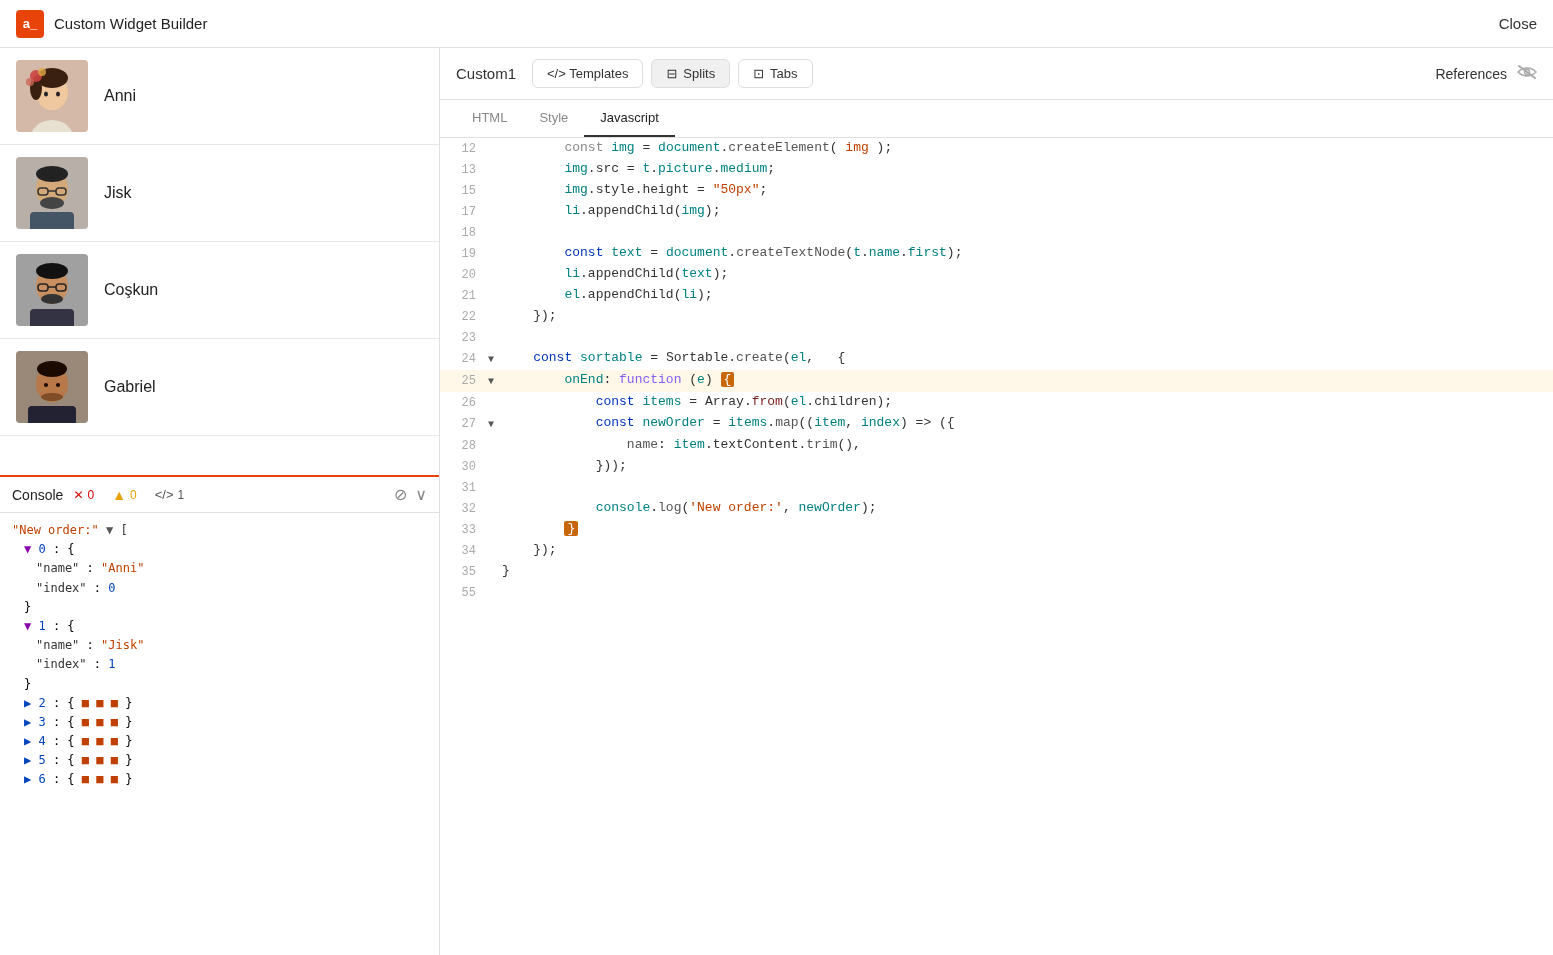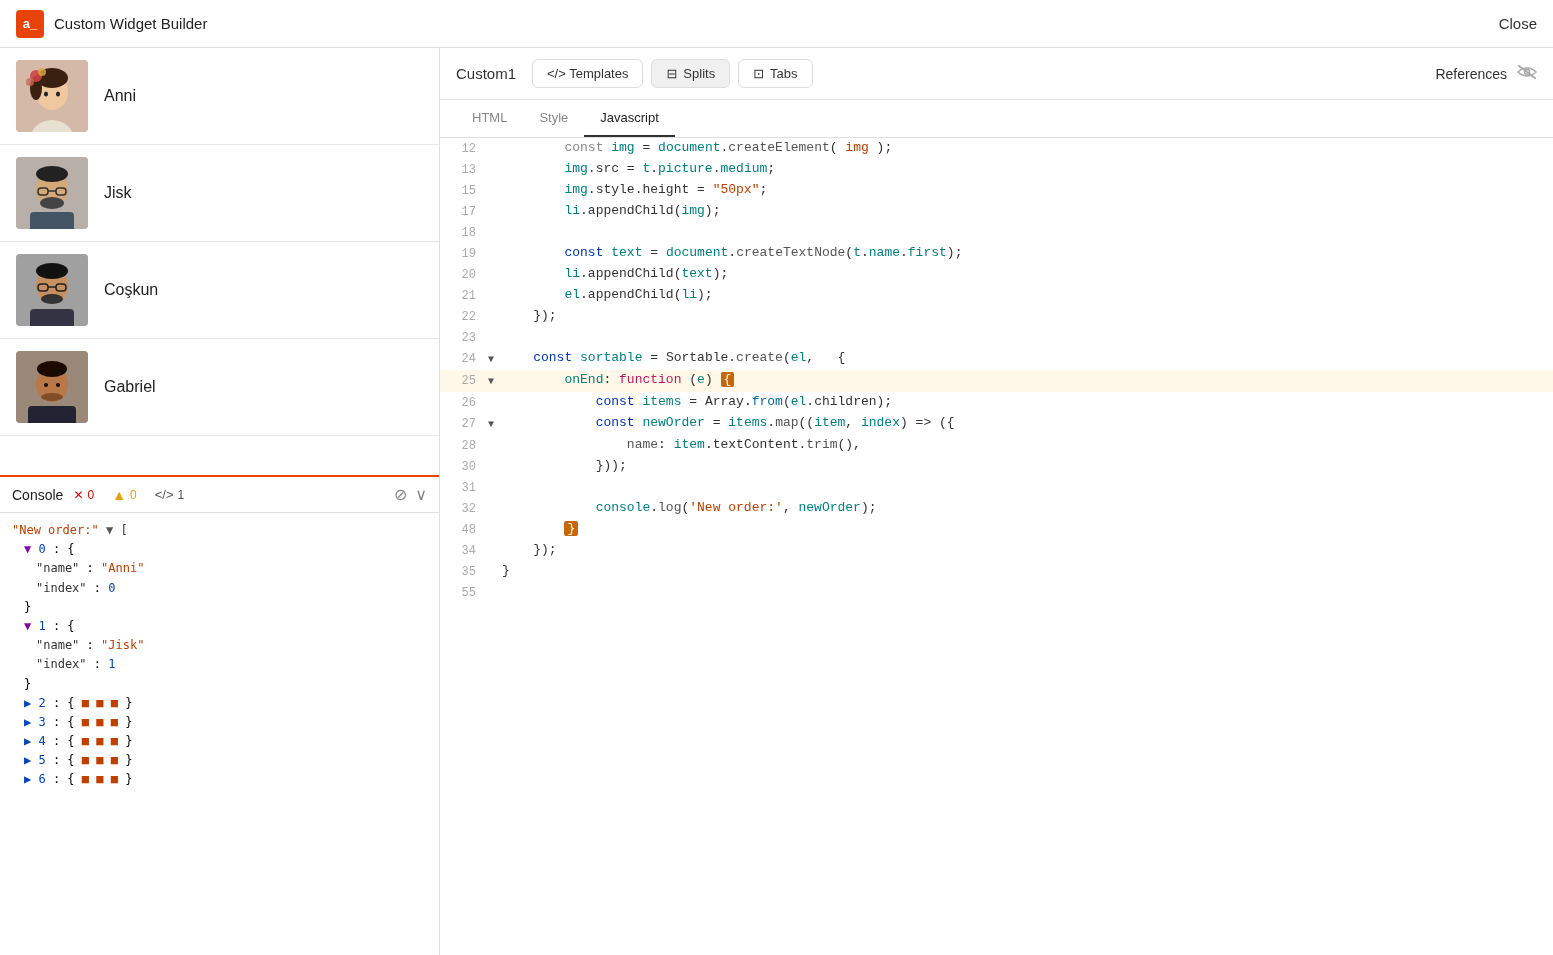--- a/index.html
+++ b/index.html
@@ -435,27 +435,27 @@
 
       <div class="code-line">
         <span class="line-num">24</span>
         <span class="line-arrow" style="color:#555;font-size:10px;">▼</span>
         <span class="line-content">    <span style="color:#0033bb">const</span> <span style="color:#008080">sortable</span> <span style="color:#333">= Sortable.</span><span style="color:#555">create</span><span style="color:#333">(</span><span style="color:#008080">el</span><span style="color:#333">,   {</span></span>
       </div>
 
       <div class="code-line highlighted" style="background:#fff8e8;">
         <span class="line-num">25</span>
         <span class="line-arrow" style="color:#555;font-size:10px;">▼</span>
-        <span class="line-content">        <span style="color:#008080">onEnd</span><span style="color:#333">: </span><span style="color:#be185d">function</span> <span style="color:#333">(</span><span style="color:#008080">e</span><span style="color:#333">) </span><span style="background:#c8660a;color:#fff;padding:0 3px;border-radius:2px;">{</span></span>
+        <span class="line-content">        <span style="color:#008080">onEnd</span><span style="color:#333">: </span><span style="color:#8b5cf6">function</span> <span style="color:#333">(</span><span style="color:#008080">e</span><span style="color:#333">) </span><span style="background:#c8660a;color:#fff;padding:0 3px;border-radius:2px;">{</span></span>
       </div>
 
       <div class="code-line">
         <span class="line-num">26</span>
         <span class="line-arrow"></span>
-        <span class="line-content">            <span style="color:#0033bb">const</span> <span style="color:#008080">items</span> <span style="color:#333">= Array.</span><span style="color:#0369a1">from</span><span style="color:#333">(</span><span style="color:#008080">el</span><span style="color:#333">.children);</span></span>
+        <span class="line-content">            <span style="color:#0033bb">const</span> <span style="color:#008080">items</span> <span style="color:#333">= Array.</span><span style="color:#7f1d1d">from</span><span style="color:#333">(</span><span style="color:#008080">el</span><span style="color:#333">.children);</span></span>
       </div>
 
       <div class="code-line">
         <span class="line-num">27</span>
         <span class="line-arrow" style="color:#555;font-size:10px;">▼</span>
         <span class="line-content">            <span style="color:#0033bb">const</span> <span style="color:#008080">newOrder</span> <span style="color:#333">= </span><span style="color:#008080">items</span><span style="color:#333">.</span><span style="color:#555">map</span><span style="color:#333">((</span><span style="color:#008080">item</span><span style="color:#333">, </span><span style="color:#008080">index</span><span style="color:#333">) =&gt; ({</span></span>
       </div>
 
       <div class="code-line">
         <span class="line-num">28</span>
@@ -476,21 +476,21 @@
         <span class="line-content"> </span>
       </div>
 
       <div class="code-line">
         <span class="line-num">32</span>
         <span class="line-arrow"></span>
         <span class="line-content">            <span style="color:#008080">console</span><span style="color:#333">.</span><span style="color:#555">log</span><span style="color:#333">(</span><span style="color:#c04000">'New order:'</span><span style="color:#333">, </span><span style="color:#008080">newOrder</span><span style="color:#333">);</span></span>
       </div>
 
       <div class="code-line">
-        <span class="line-num">48</span>
+        <span class="line-num">33</span>
         <span class="line-arrow"></span>
         <span class="line-content">        <span style="background:#c8660a;color:#fff;padding:0 3px;border-radius:2px;">}</span></span>
       </div>
 
       <div class="code-line">
         <span class="line-num">34</span>
         <span class="line-arrow"></span>
         <span class="line-content">    <span style="color:#333">});</span></span>
       </div>
 

